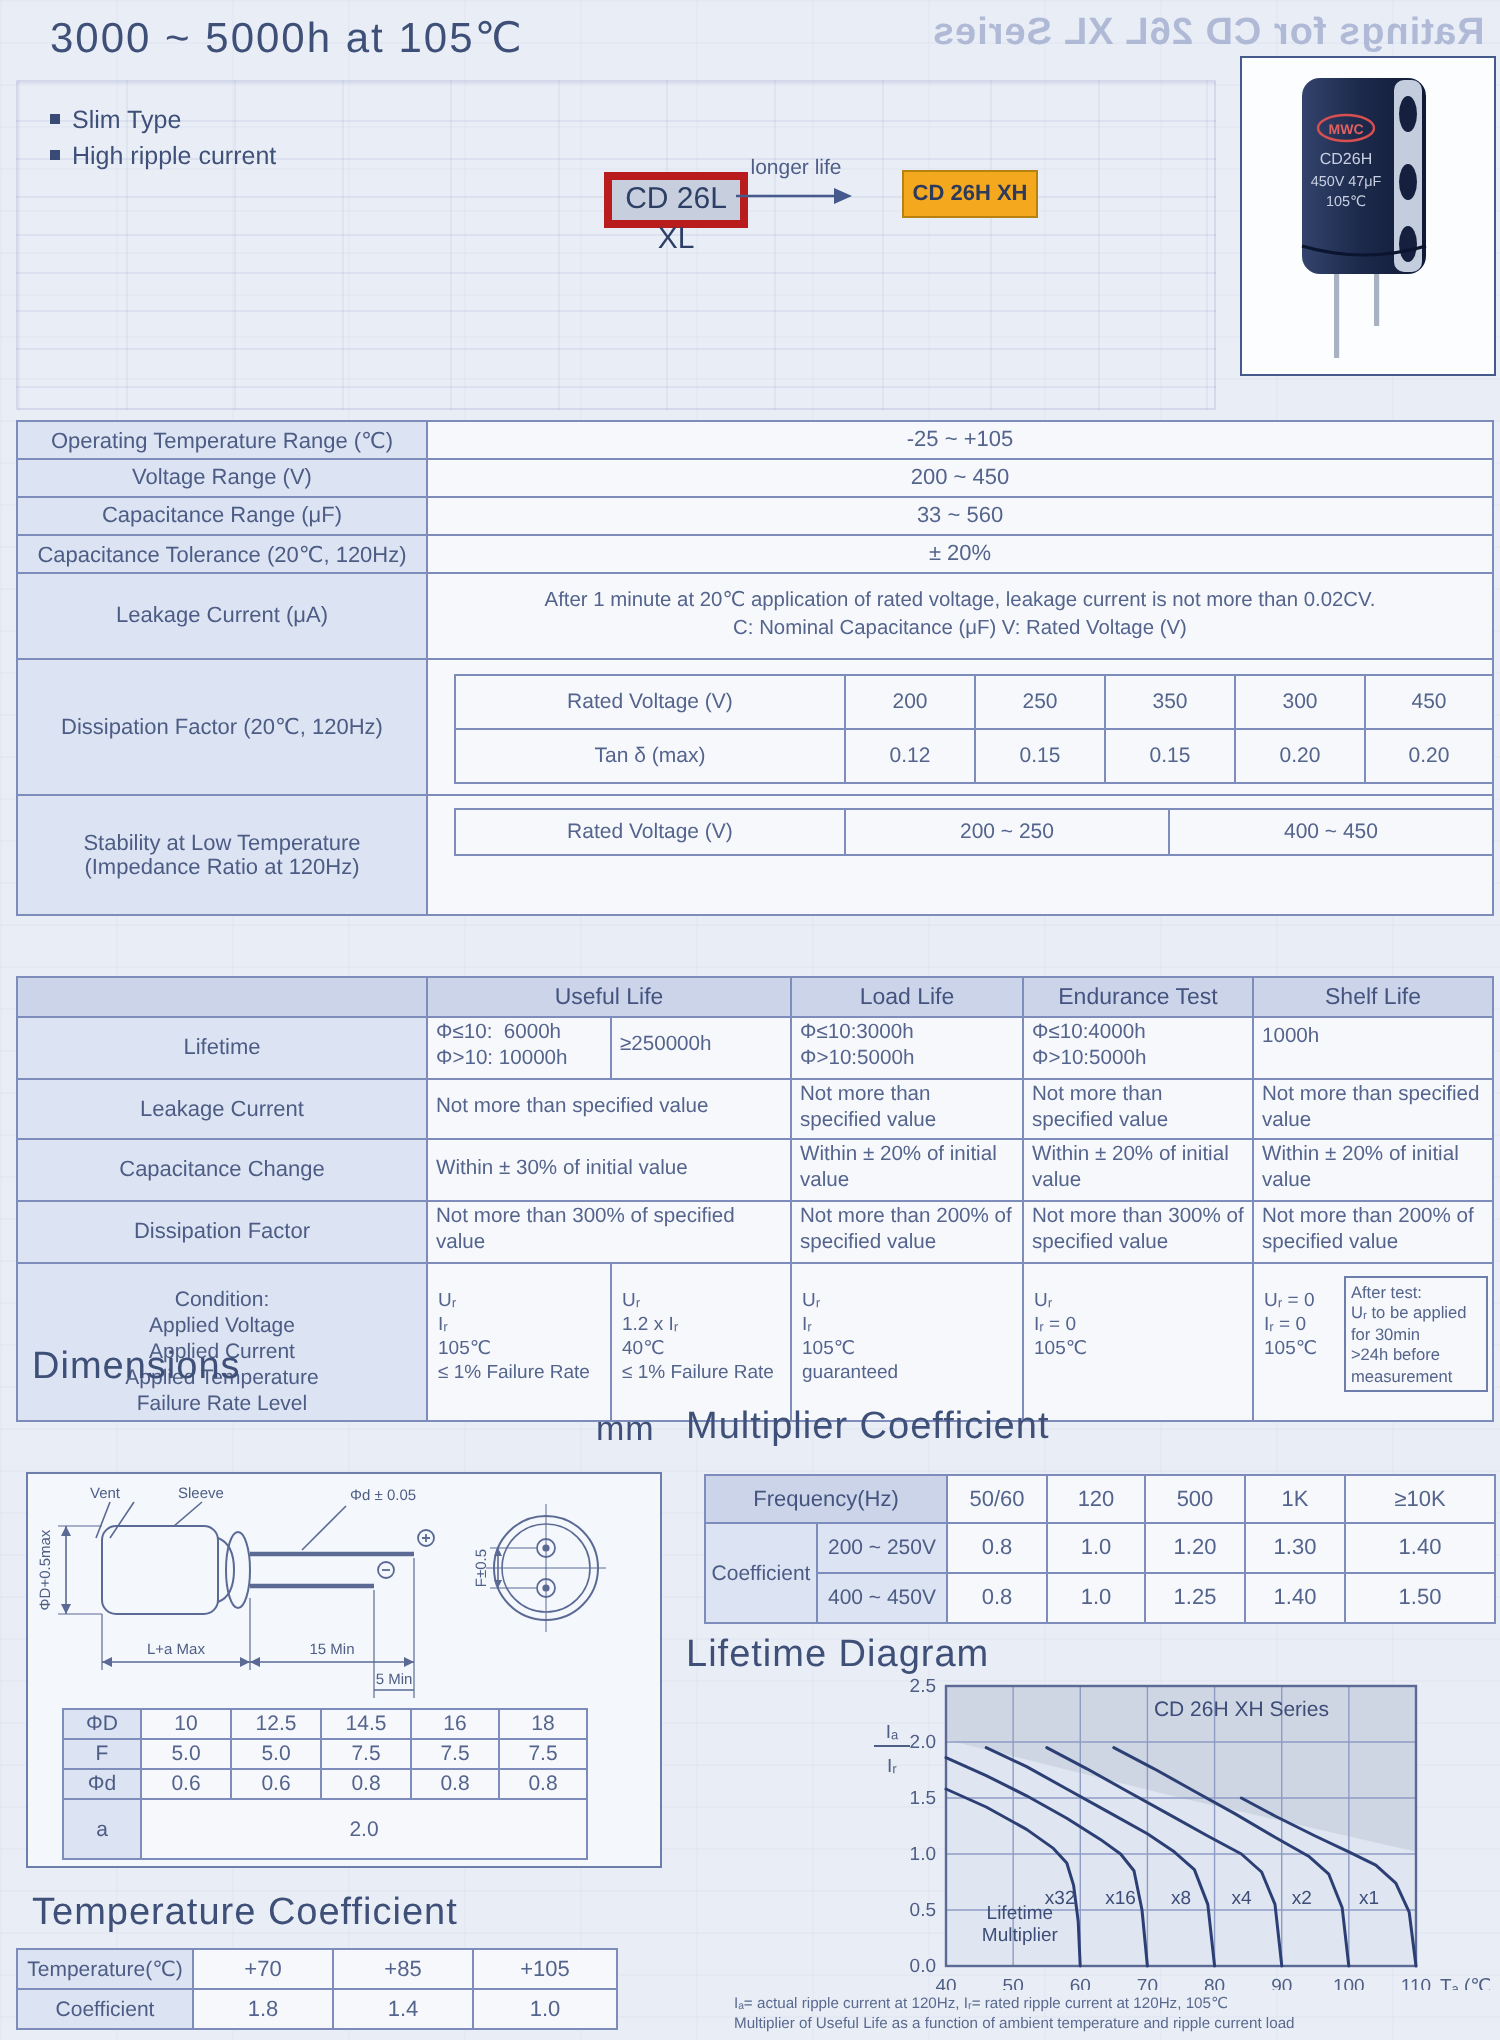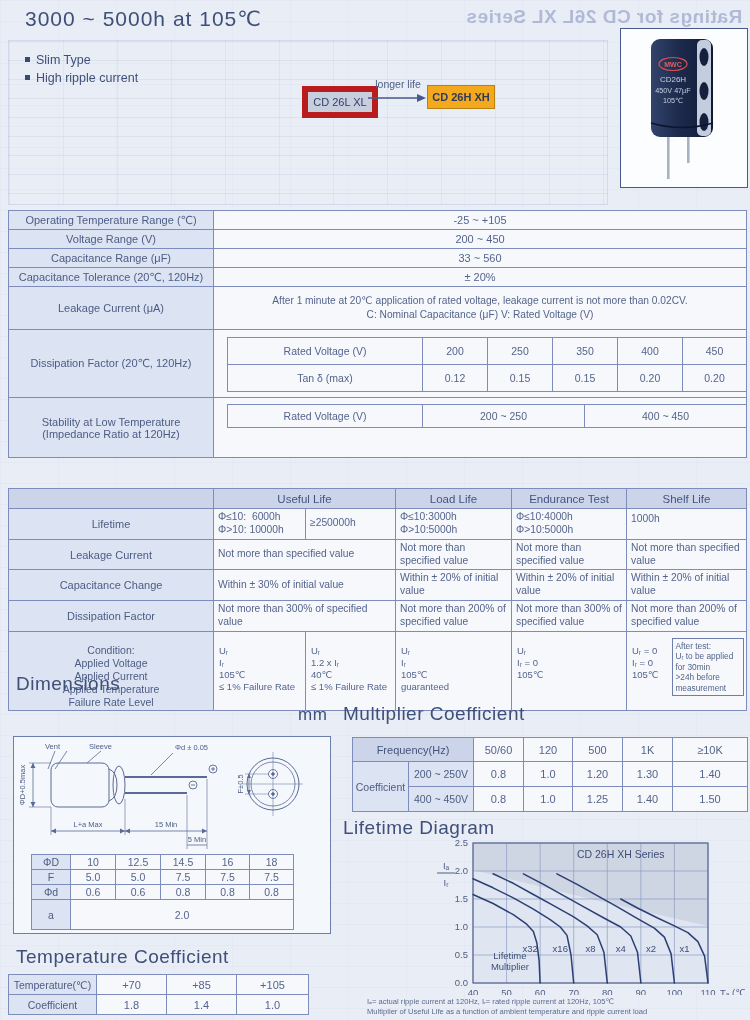--- a/index.html
+++ b/index.html
@@ -28,23 +28,23 @@
     border:1px solid rgba(130,145,190,.22);
   }
   .ghost-title{
     top:6px;right:8px;color:#8292be;opacity:.55;
     font-size:19px;font-weight:bold;letter-spacing:.5px;
     transform:scaleX(-1);
   }
   .page-title{left:25px;top:7px;font-size:21px;letter-spacing:1px;color:#3f5078;}
   .bullets{left:25px;top:51px;font-size:12.5px;color:#3f5078;line-height:18px;}
   .sq{display:inline-block;width:5px;height:5px;background:#394a74;margin-right:6px;vertical-align:2px;}
-  .flow-box1{left:302px;top:86px;width:64px;height:20px;background:#c7cfdf;border:6px solid #b91c1c;
-    font-size:11px;color:#2e3f66;text-align:center;line-height:20px;}
-  .flow-box2{left:427px;top:85px;width:66px;height:22px;background:#f3a81e;border:1px solid #b8820f;
+  .flow-box1{left:302px;top:86px;width:64px;height:20px;background:#c7cfdf;border:4px solid #b91c1c;
+    font-size:15px;color:#2e3f66;text-align:center;line-height:20px;}
+  .flow-box2{left:451px;top:85px;width:66px;height:22px;background:#f3a81e;border:1px solid #b8820f;
     font-size:11px;color:#2e3a5c;text-align:center;line-height:22px;font-weight:bold;}
   .flow-label{left:368px;top:78px;width:60px;text-align:center;font-size:10.5px;color:#4e5e85;}
   .cap-panel{left:620px;top:28px;width:126px;height:158px;background:#fcfdfe;border:1.5px solid #46598c;}
   
   table{border-collapse:collapse;table-layout:fixed;}
   td{border:1px solid #7d8cba;overflow:hidden;}
   .t{position:absolute;}
   .lab{background:#dce3f2;text-align:center;font-size:11px;color:#4c5c84;margin-left:36px;}
   .val{background:#f6f8fc;text-align:center;font-size:11px;color:#54648c;}
   .hd{background:#ccd4ea;text-align:center;font-size:11.5px;color:#44547e;}
@@ -147,21 +147,21 @@
               <col style="width:65px">
               <col style="width:65px">
               <col style="width:64px">
             </colgroup>
         <tbody>
               <tr style="height:27px">
           <td>Rated Voltage (V)</td>
           <td>200</td>
           <td>250</td>
           <td>350</td>
-          <td>400</td>
+          <td>300</td>
           <td>450</td>
         </tr>
         <tr style="height:27px">
           <td>Tan δ (max)</td>
           <td>0.12</td>
           <td>0.15</td>
           <td>0.15</td>
           <td>0.20</td>
           <td>0.20</td>
         </tr>

